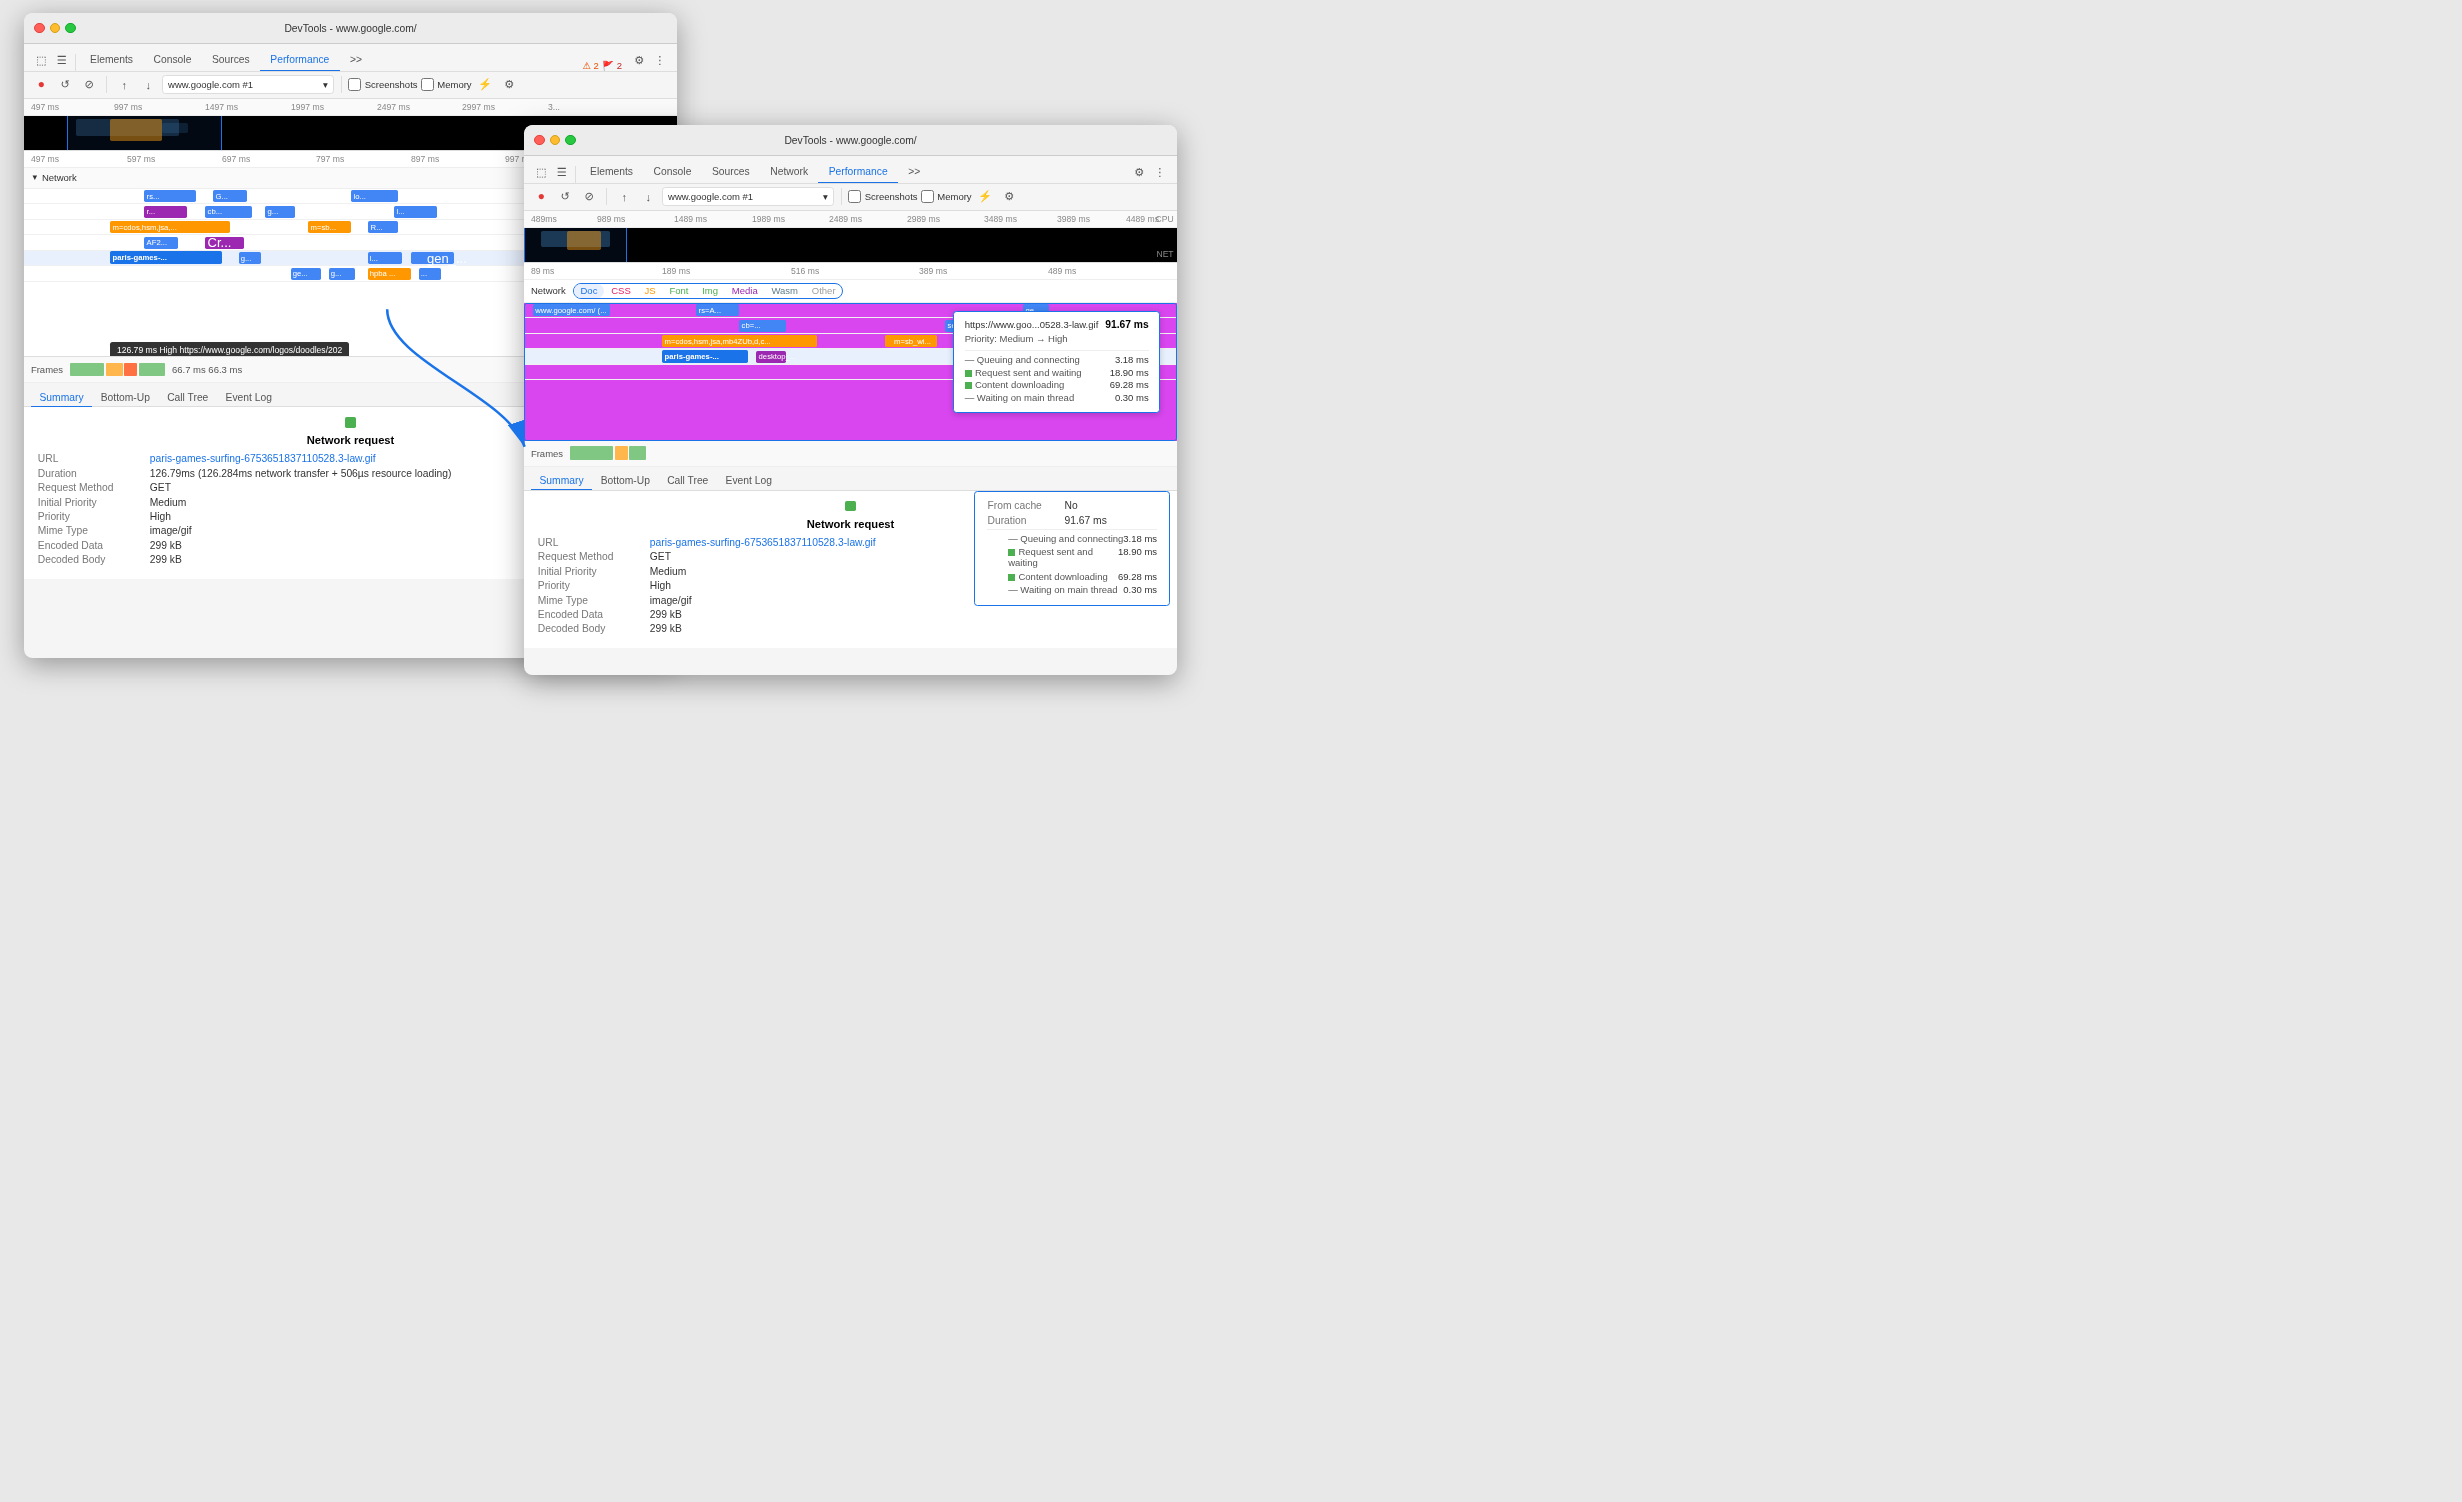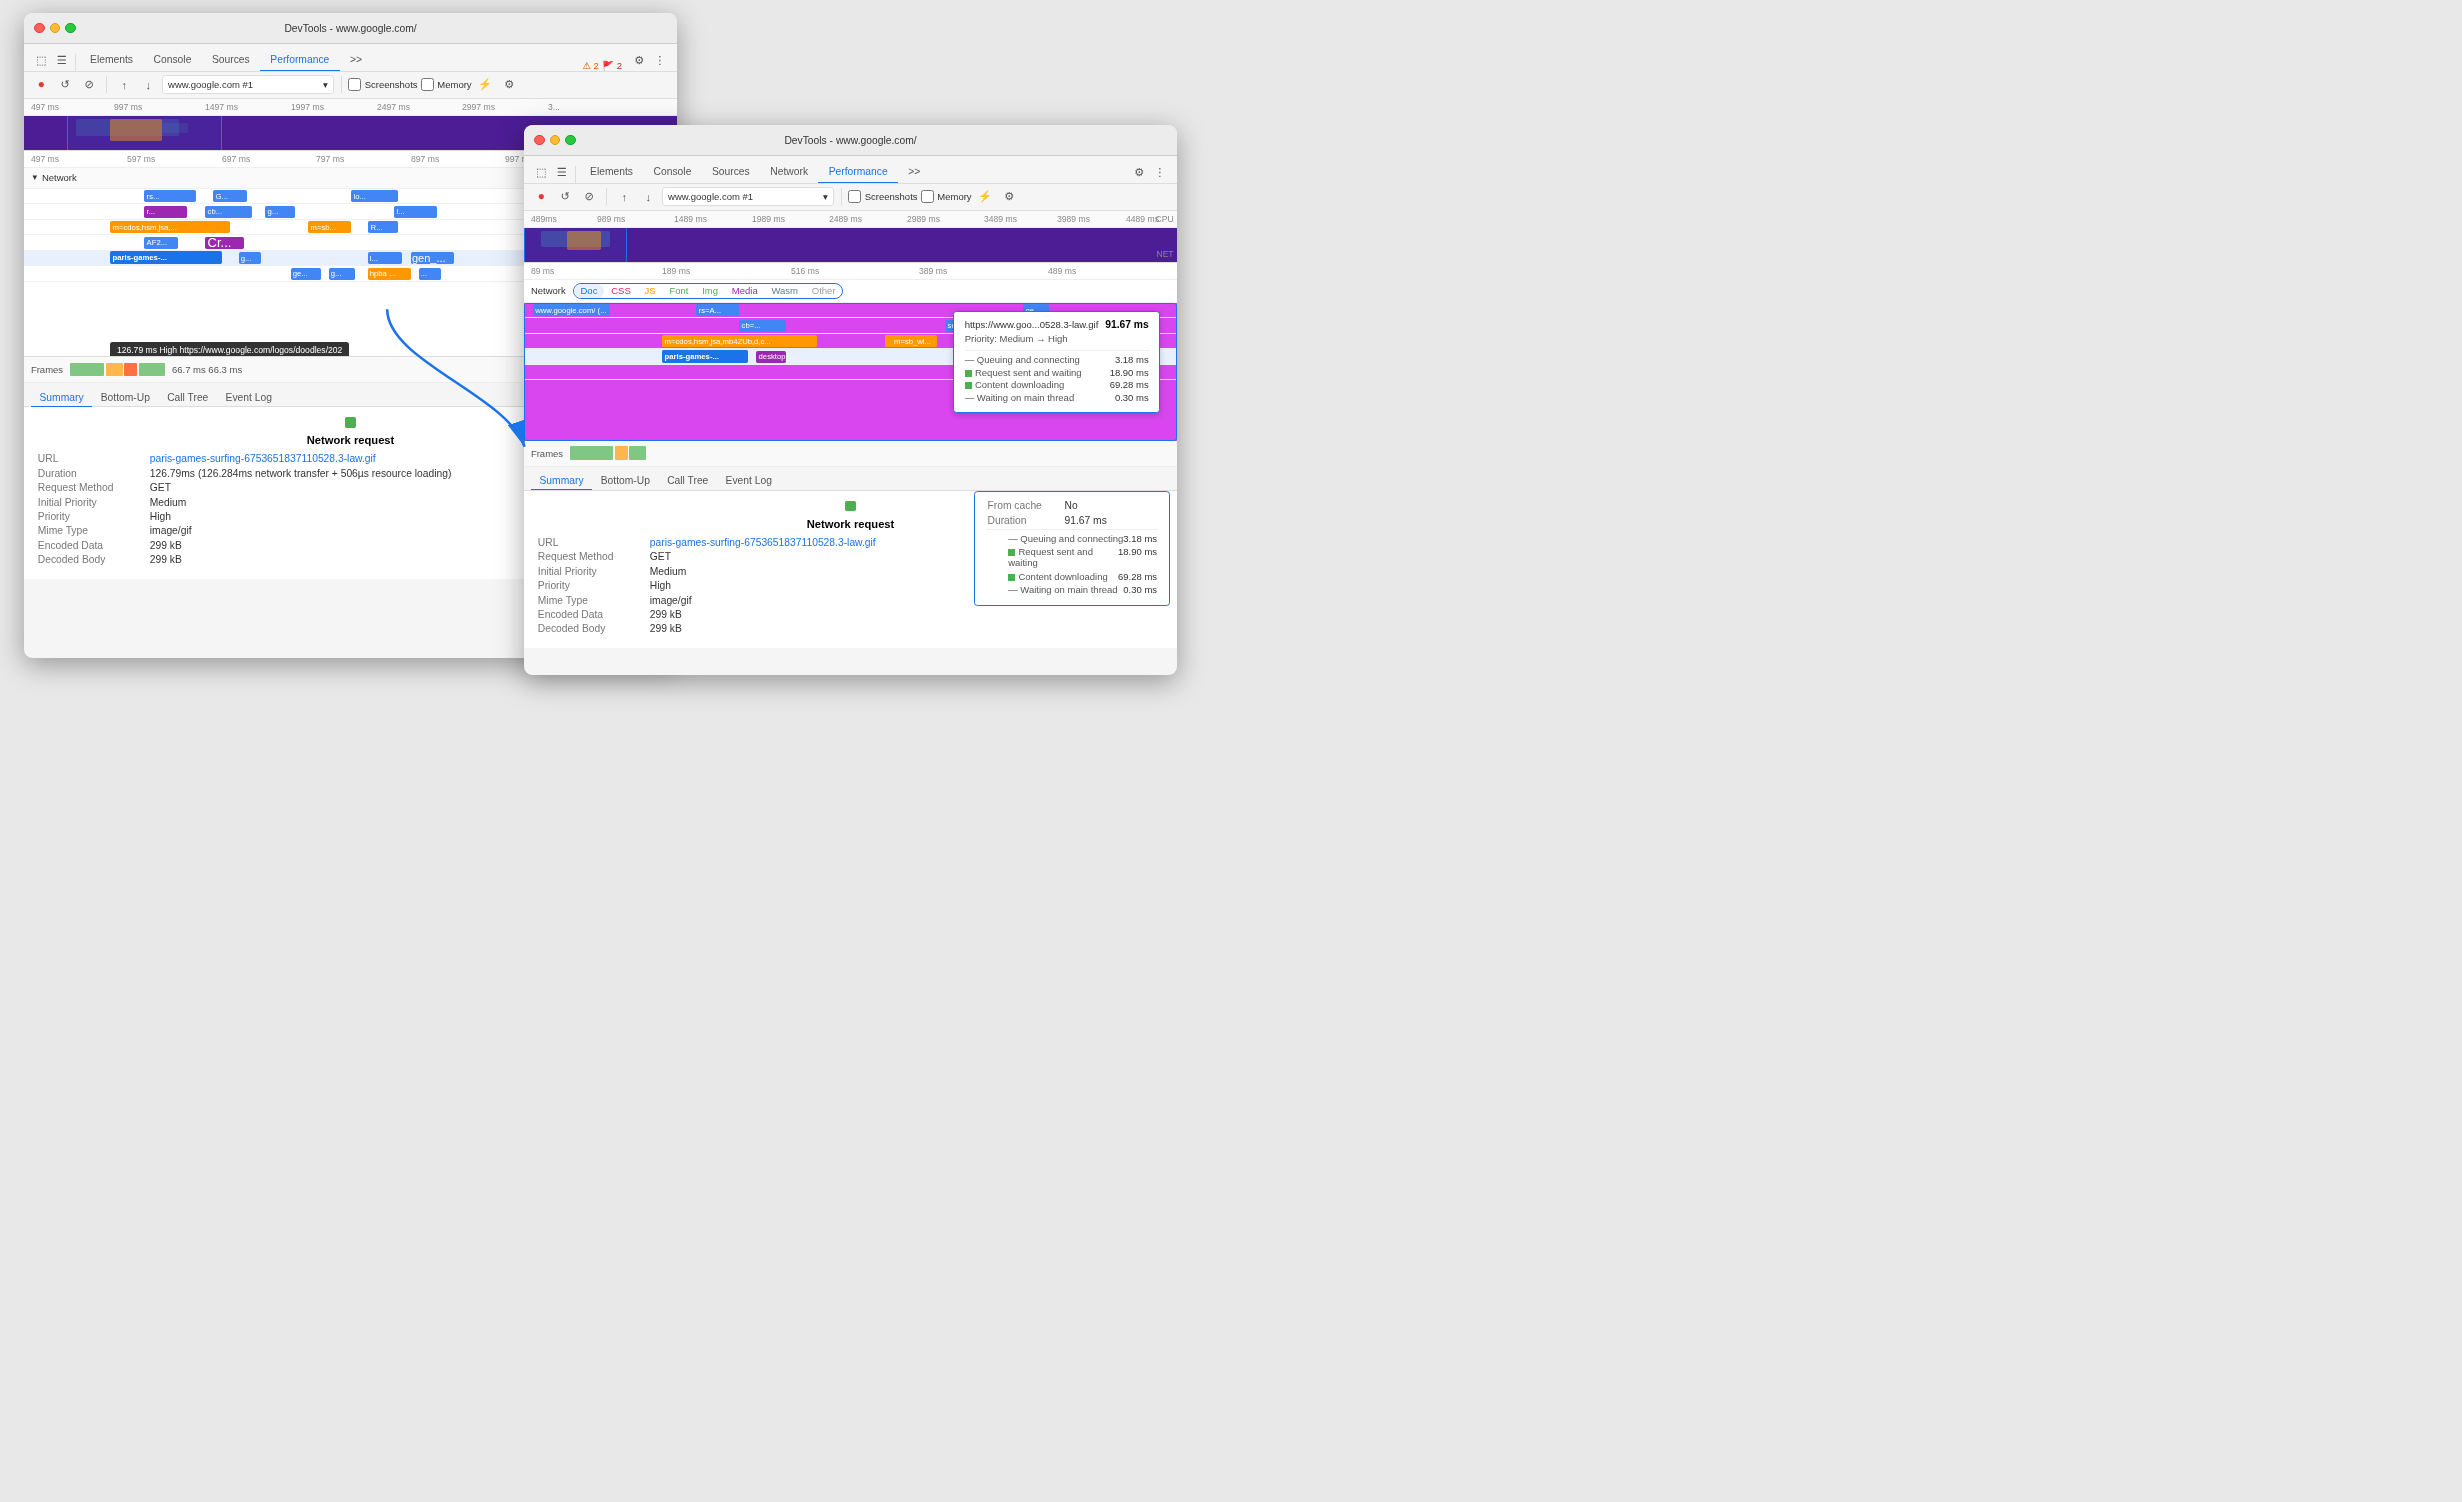--- a/index.html
+++ b/index.html
@@ -153,21 +153,21 @@
     .ruler-tick {
       position: absolute;
       font-size: 8.6px;
       color: #888;
       top: 3.4px;
     }
 
     .timeline-chart {
       height: 34px;
       position: relative;
-      background: #4c1d95;
+      background: #000000;
     }
 
     
     .network-section {
       background: white;
       border-bottom: 0.9px solid #ddd;
     }
 
     .section-header {
       height: 20.6px;
@@ -489,21 +489,21 @@
 
       <div class="network-row">
         <div style="position:absolute;left:120px;top:1.7px;width:34px;height:12px;background:#4285f4;border-radius:1.7px;font-size:7.7px;color:white;display:flex;align-items:center;padding-left:2.6px;">AF2...</div>
         <div style="position:absolute;left:181px;top:1.7px;width:39px;height:12px;background:#9c27b0;border-radius:1.7px;font-size:13px;color:white;display:flex;align-items:center;padding-left:2.6px;">Cr...</div>
       </div>
 
       <div class="network-row" style="background:#e8f0fe;">
         <div style="position:absolute;left:86px;top:0.9px;width:112px;height:13px;background:#1a73e8;border-radius:1.7px;font-size:7.7px;color:white;display:flex;align-items:center;padding-left:2.6px;font-weight:600;">paris-games-...</div>
         <div style="position:absolute;left:215px;top:1.7px;width:21.5px;height:12px;background:#4285f4;border-radius:1.7px;font-size:7.7px;color:white;display:flex;align-items:center;padding-left:1.7px;">g...</div>
         <div style="position:absolute;left:344px;top:1.7px;width:34px;height:12px;background:#4285f4;border-radius:1.7px;font-size:7.7px;color:white;display:flex;align-items:center;padding-left:1.7px;">l...</div>
-        <div style="position:absolute;left:387px;top:1.7px;width:43px;height:12px;background:#4285f4;border-radius:1.7px;font-size:11px;color:white;display:flex;align-items:center;padding-left:1px;">gen_...</div>
+        <div style="position:absolute;left:387px;top:1.7px;width:43px;height:12px;background:#4285f4;border-radius:1.7px;font-size:13px;color:white;display:flex;align-items:center;padding-left:16px;">gen_...</div>
       </div>
 
       <div class="network-row">
         <div style="position:absolute;left:267px;top:1.7px;width:30px;height:12px;background:#4285f4;border-radius:1.7px;font-size:7.7px;color:white;display:flex;align-items:center;padding-left:1.7px;">ge...</div>
         <div style="position:absolute;left:305px;top:1.7px;width:26px;height:12px;background:#4285f4;border-radius:1.7px;font-size:7.7px;color:white;display:flex;align-items:center;padding-left:1.7px;">g...</div>
         <div style="position:absolute;left:344px;top:1.7px;width:43px;height:12px;background:#ff9800;border-radius:1.7px;font-size:7.7px;color:white;display:flex;align-items:center;padding-left:1.7px;">hpba ...</div>
         <div style="position:absolute;left:395px;top:1.7px;width:21.5px;height:12px;background:#4285f4;border-radius:1.7px;font-size:7.7px;color:white;display:flex;align-items:center;padding-left:1.7px;">...</div>
       </div>
 
       <div style="position:absolute;bottom:0;left:86px;background:#333;color:white;padding:2.6px 6.9px;font-size:8.6px;border-radius:2.6px;white-space:nowrap;">

